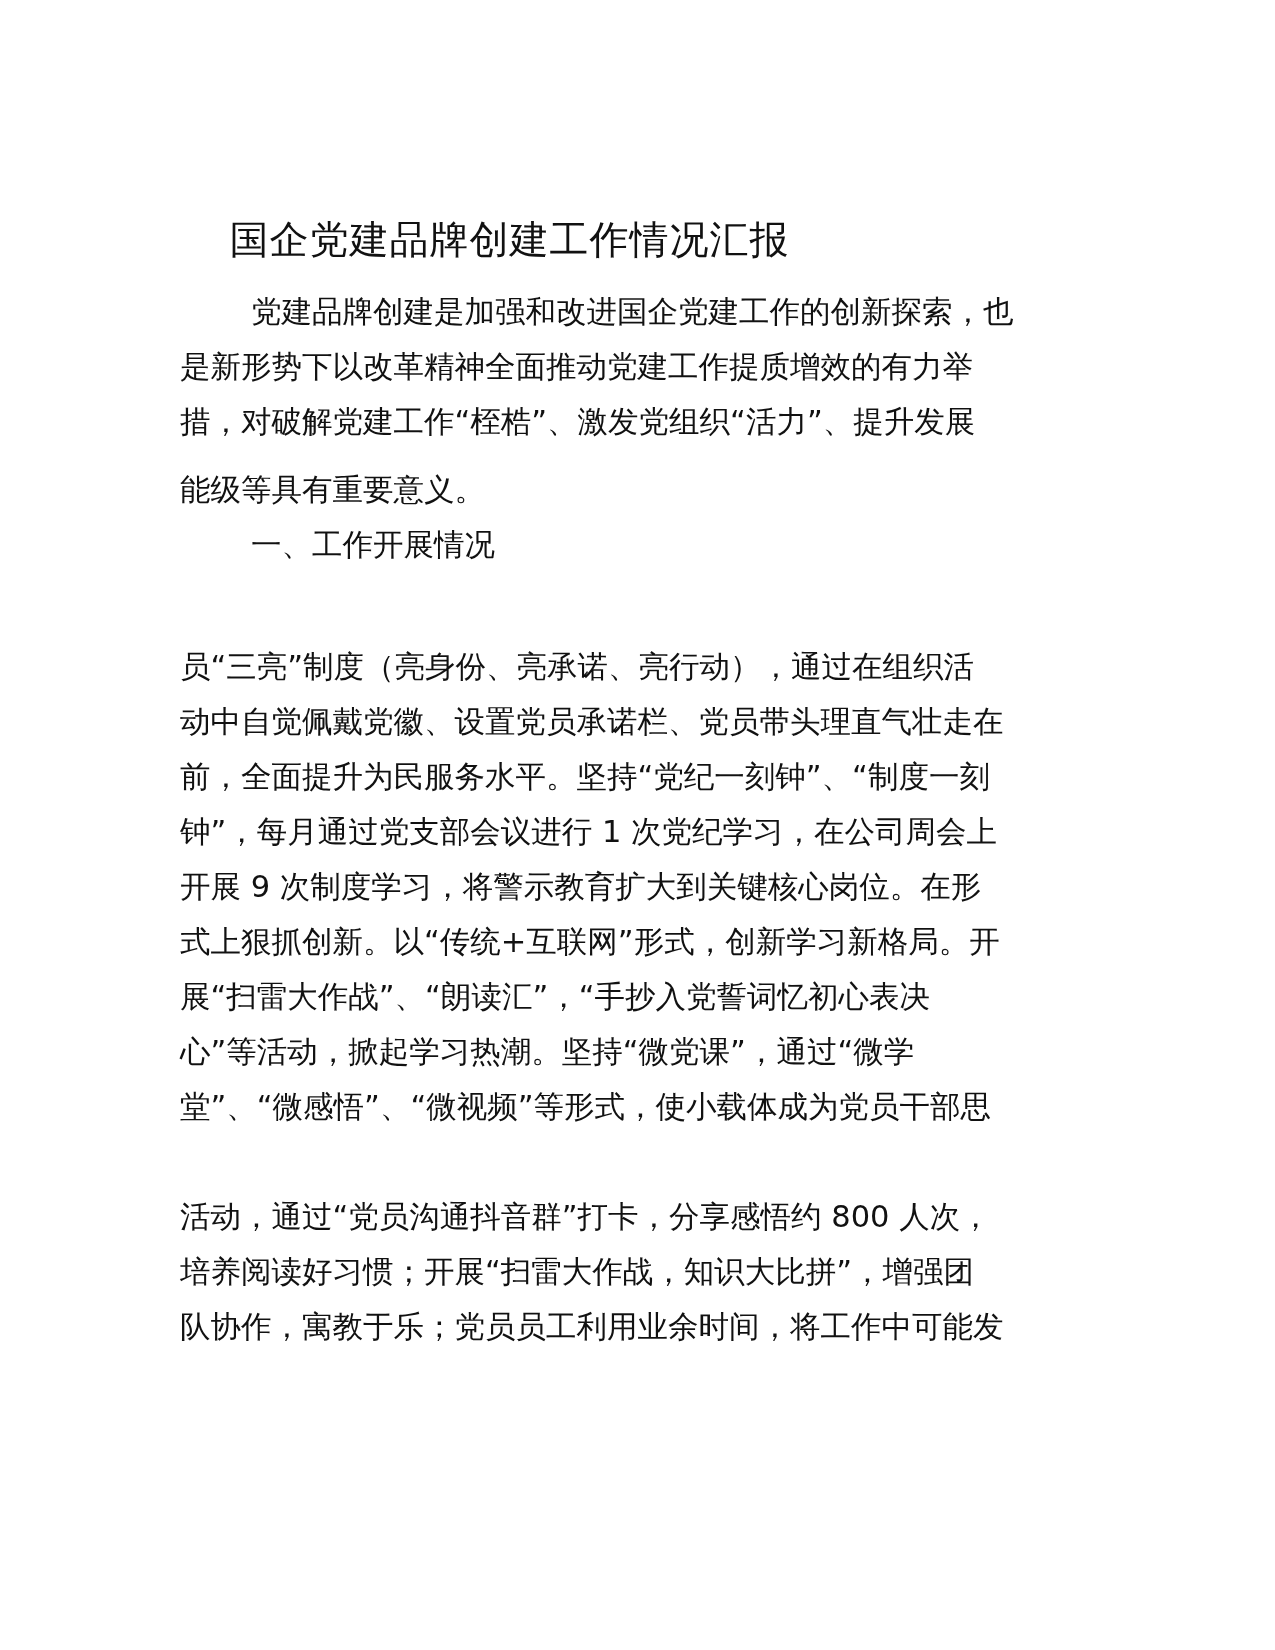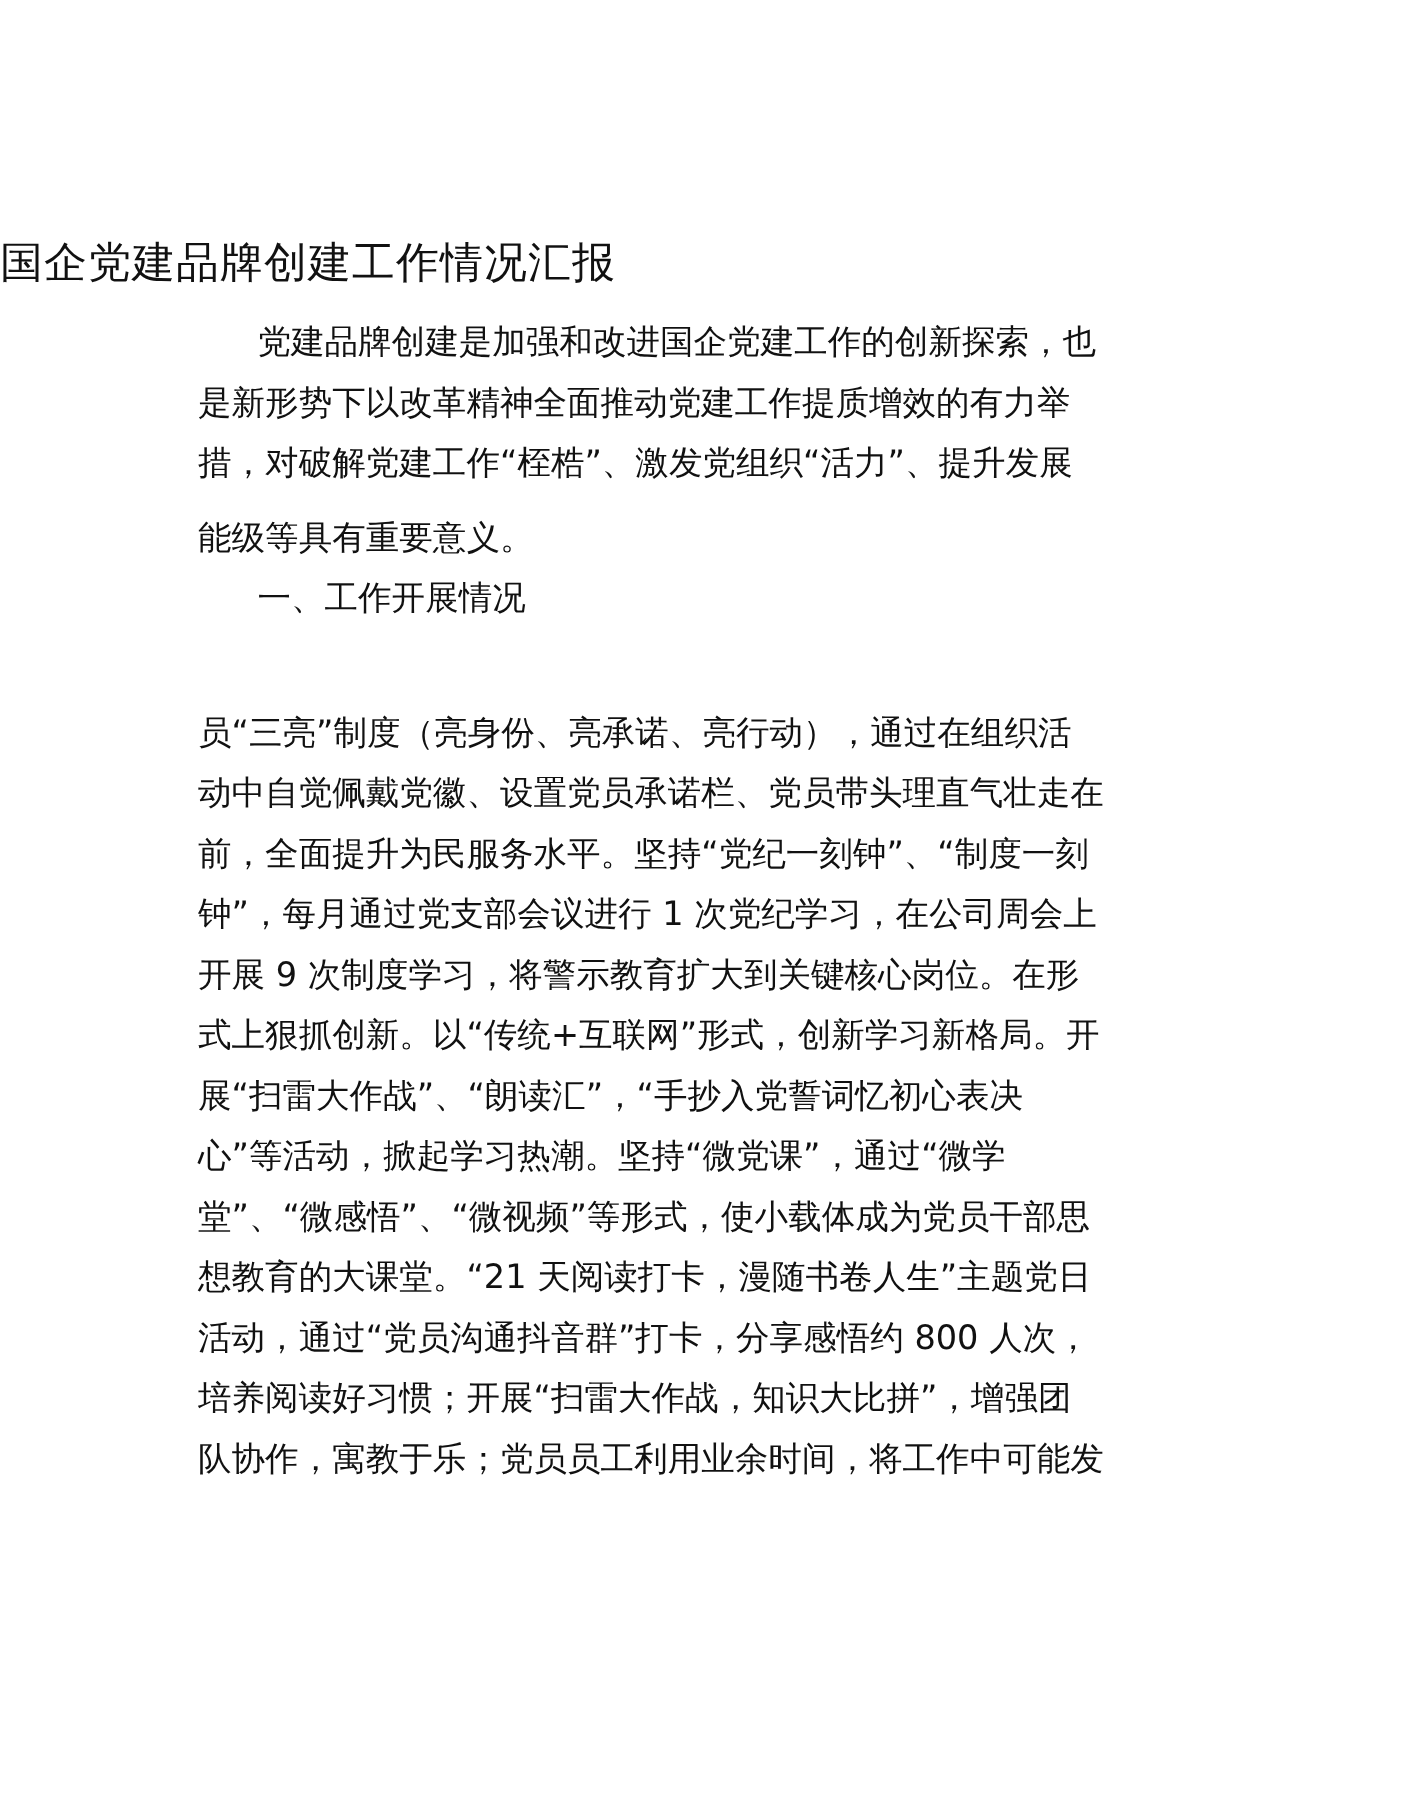--- a/index.html
+++ b/index.html
@@ -1,23 +1,23 @@
 <!DOCTYPE html>
 <html><head>
 <meta charset="utf-8">
 <style>
   html, body { margin:0; padding:0; background:#ffffff; }
   body { width:1275px; height:1650px; position:relative; overflow:hidden;
          font-family:"DejaVu Sans", "Liberation Sans", sans-serif; color:#111111; }
   .page { position:absolute; left:0; top:0; width:1275px; height:1650px; background:#ffffff; }
-  .title { position:absolute; left:0; width:1019px; top:210px; text-align:left;
+  .title { position:absolute; left:0; width:1019px; top:210px; text-align:center;
            font-size:39px; line-height:60px; letter-spacing:1px; color:#111; }
   .line { position:absolute; left:180px; width:900px; font-size:30.5px; line-height:40px;
           white-space:nowrap; color:#111; }
-  .indent { left:234px; }
+  .indent { left:251px; }
 </style>
 </head>
 <body>
 
 <div class="page">
   <div class="title">国企党建品牌创建工作情况汇报</div>
 
   <div class="line indent" style="top:292px">党建品牌创建是加强和改进国企党建工作的创新探索，也</div>
   <div class="line" style="top:347px">是新形势下以改革精神全面推动党建工作提质增效的有力举</div>
   <div class="line" style="top:402px">措，对破解党建工作“桎梏”、激发党组织“活力”、提升发展</div>
@@ -27,17 +27,16 @@
 
   <div class="line" style="top:647px">员“三亮”制度（亮身份、亮承诺、亮行动），通过在组织活</div>
   <div class="line" style="top:702px">动中自觉佩戴党徽、设置党员承诺栏、党员带头理直气壮走在</div>
   <div class="line" style="top:757px">前，全面提升为民服务水平。坚持“党纪一刻钟”、“制度一刻</div>
   <div class="line" style="top:812px">钟”，每月通过党支部会议进行 1 次党纪学习，在公司周会上</div>
   <div class="line" style="top:867px">开展 9 次制度学习，将警示教育扩大到关键核心岗位。在形</div>
   <div class="line" style="top:922px">式上狠抓创新。以“传统+互联网”形式，创新学习新格局。开</div>
   <div class="line" style="top:977px">展“扫雷大作战”、“朗读汇”，“手抄入党誓词忆初心表决</div>
   <div class="line" style="top:1032px">心”等活动，掀起学习热潮。坚持“微党课”，通过“微学</div>
   <div class="line" style="top:1087px">堂”、“微感悟”、“微视频”等形式，使小载体成为党员干部思</div>
-  <div class="line" style="top:1142px">想教育的大课堂。“21 天阅读打卡，漫随书卷人生”主题党日</div>
   <div class="line" style="top:1197px">活动，通过“党员沟通抖音群”打卡，分享感悟约 800 人次，</div>
   <div class="line" style="top:1252px">培养阅读好习惯；开展“扫雷大作战，知识大比拼”，增强团</div>
   <div class="line" style="top:1307px">队协作，寓教于乐；党员员工利用业余时间，将工作中可能发</div>
 </div>
 
 </body></html>

